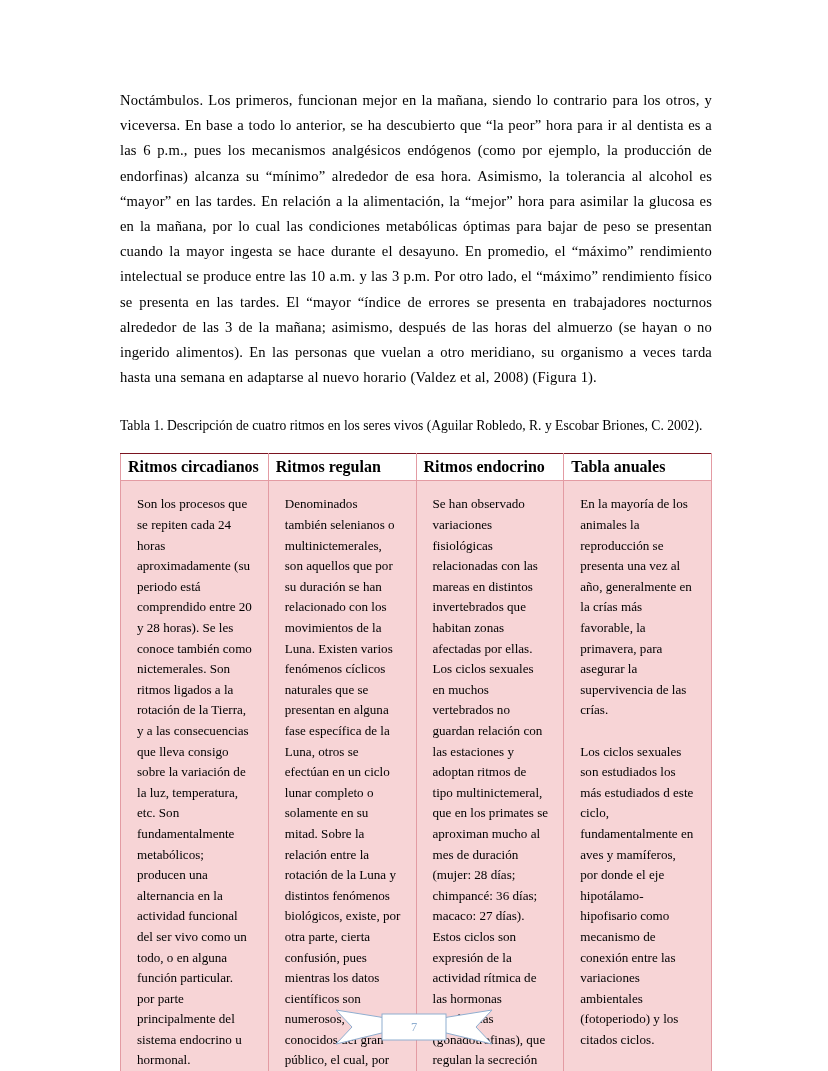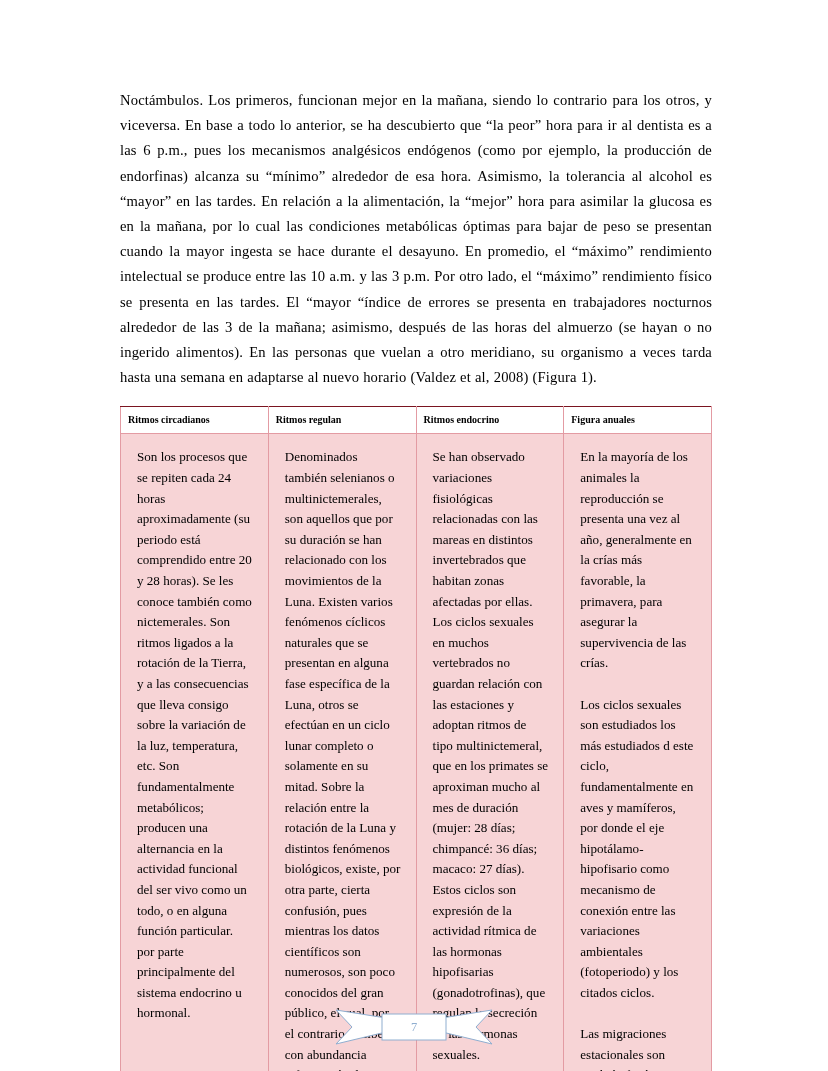--- a/index.html
+++ b/index.html
@@ -58,21 +58,21 @@
   .rhythm-table td, .rhythm-table th {
     border: 1px solid #e39ba3;
     vertical-align: top;
     padding: 4px 6px 6px 7px;
   }
   .rhythm-table thead th {
     background: #ffffff;
     border-top: 1.6px solid #7a1420;
     border-bottom: 1.2px solid #e39ba3;
     font-weight: bold;
-    font-size: 10px;
+    font-size: 16px;
     line-height: 20px;
     text-align: left;
     padding: 3px 6px 3px 7px;
     height: 20px;
   }
   .rhythm-table tbody td {
     background: #f7d4d6;
     font-size: 13.1px;
     line-height: 20.6px;
     height: 496px;
@@ -114,28 +114,29 @@
 </style>
 </head>
 <body>
 
 <div class="page">
 
   <div class="content">
 
     <p class="para">Noctámbulos. Los primeros, funcionan mejor en la mañana, siendo lo contrario para los otros, y viceversa. En base a todo lo anterior, se ha descubierto que “la peor” hora para ir al dentista es a las 6 p.m., pues los mecanismos analgésicos endógenos (como por ejemplo, la producción de endorfinas) alcanza su “mínimo” alrededor de esa hora. Asimismo, la tolerancia al alcohol es “mayor” en las tardes. En relación a la alimentación, la “mejor” hora para asimilar la glucosa es en la mañana, por lo cual las condiciones metabólicas óptimas para bajar de peso se presentan cuando la mayor ingesta se hace durante el desayuno. En promedio, el “máximo” rendimiento intelectual se produce entre las 10 a.m. y las 3 p.m. Por otro lado, el “máximo” rendimiento físico se presenta en las tardes. El “mayor “índice de errores se presenta en trabajadores nocturnos alrededor de las 3 de la mañana; asimismo, después de las horas del almuerzo (se hayan o no ingerido alimentos). En las personas que vuelan a otro meridiano, su organismo a veces tarda hasta una semana en adaptarse al nuevo horario (Valdez  et al, 2008) (Figura 1).</p>
 
+    <p class="caption">Tabla 1. Descripción de cuatro ritmos en los seres vivos  (Aguilar Robledo, R. y Escobar Briones, C. 2002).</p>
 
     <table class="rhythm-table">
       <thead>
         <tr>
           <th>Ritmos circadianos</th>
           <th>Ritmos regulan</th>
           <th>Ritmos endocrino</th>
-          <th>Figura anuales</th>
+          <th>Tabla anuales</th>
         </tr>
       </thead>
       <tbody>
         <tr>
           <td>
             <p class="cell-p">Son los procesos que se repiten cada 24 horas aproximadamente (su periodo está comprendido entre 20 y 28 horas). Se les conoce también como nictemerales. Son ritmos ligados a la rotación de la Tierra, y a las consecuencias que lleva consigo sobre la variación de la luz, temperatura, etc. Son fundamentalmente metabólicos; producen una alternancia en la actividad funcional del ser vivo como un todo, o en alguna función particular. por parte principalmente del sistema endocrino u hormonal.</p>
           </td>
           <td>
             <p class="cell-p">Denominados también selenianos o multinictemerales, son aquellos que por su duración se han relacionado con los movimientos de la Luna. Existen varios fenómenos cíclicos naturales que se presentan en alguna fase específica de la Luna, otros se efectúan en un ciclo lunar completo o solamente en su mitad. Sobre la relación entre la rotación de la Luna y distintos fenómenos biológicos, existe, por otra parte, cierta confusión, pues mientras los datos científicos son numerosos, son poco conocidos del gran público, el cual, por el contrario, recibe con abundancia información de tipo legendario y tradicional.</p>
           </td>

